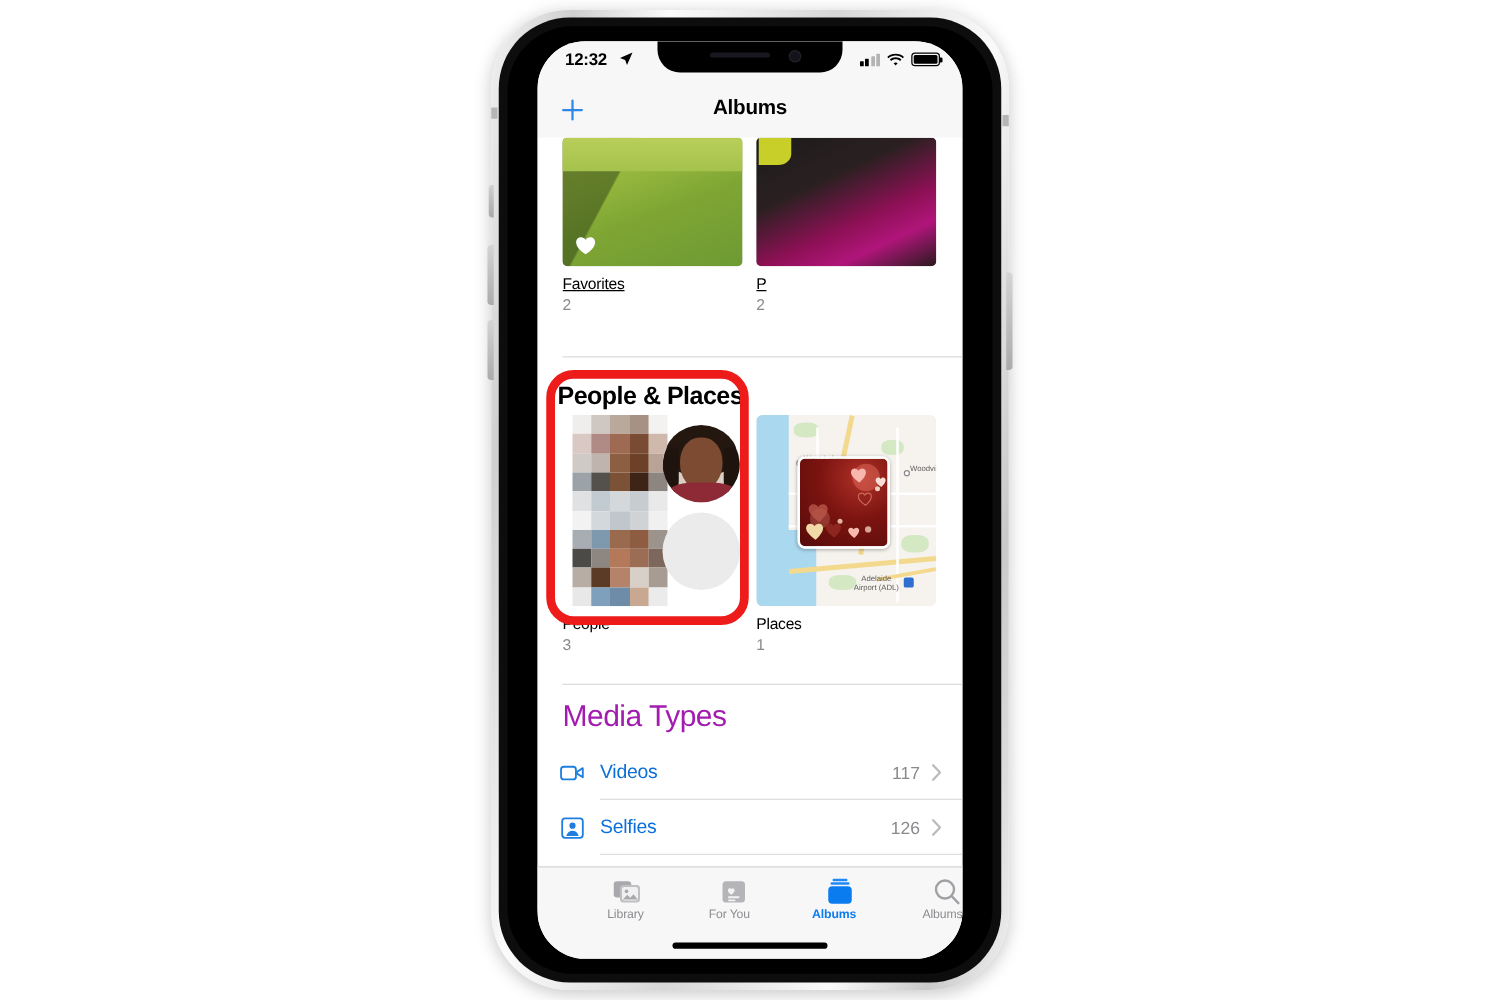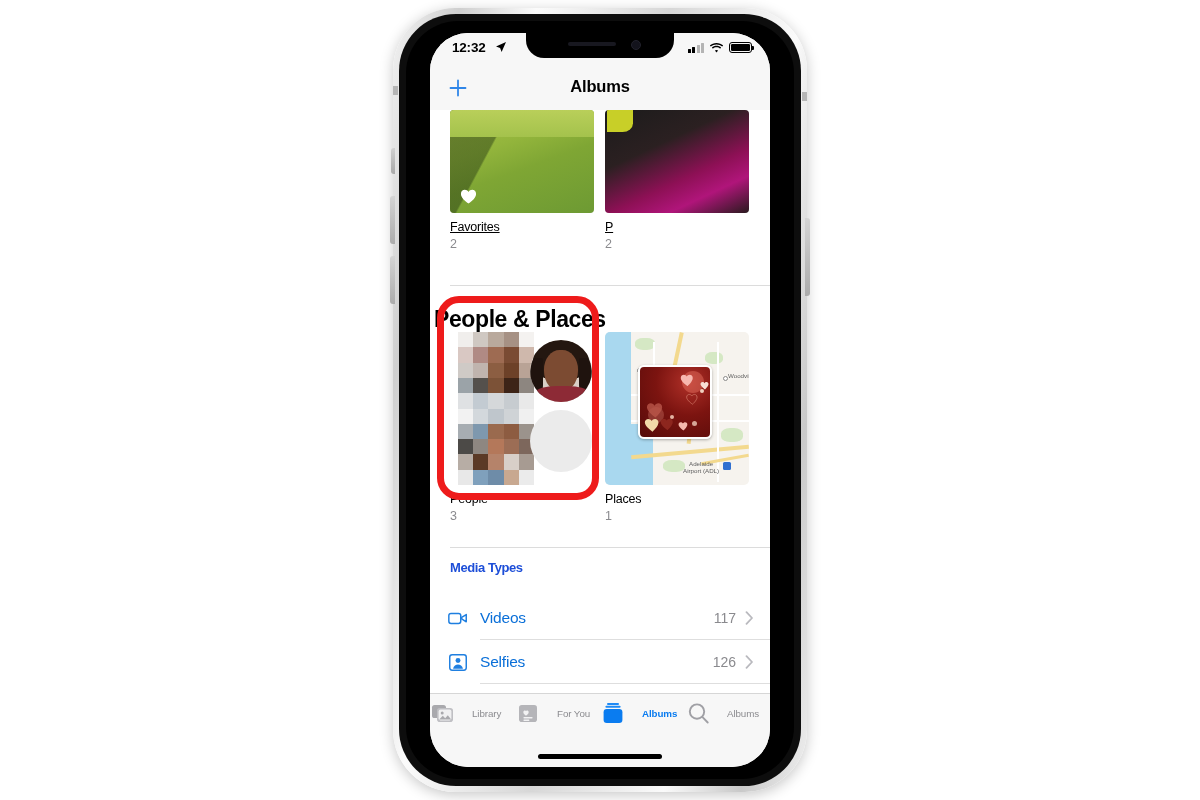--- a/index.html
+++ b/index.html
@@ -296,22 +296,22 @@
 
   
   .sec-divider {
     position: absolute;
     left: 20px;
     width: 320px; height: 1px;
     background: #dcdcdc;
   }
   .sec-head {
     position: absolute;
-    left: 4px;
-    font-size: 23px;
+    left: 16px;
+    font-size: 20px;
     font-weight: bold;
     color: #000;
     letter-spacing: -0.4px;
   }
 
   
   .pp-row {
     position: absolute;
     left: 20px; top: 297px;
     display: flex;
@@ -426,21 +426,21 @@
     overflow:hidden;
     box-shadow: 0 1px 3px rgba(0,0,0,0.3);
   }
   .bokeh { position:absolute; border-radius:50%; }
   .hrt { position:absolute; }
 
   
   .mt-head {
     position: absolute;
     left: 20px; top: 525px;
-    font-size: 13px; font-weight: bold; color:#1d4ed8;
+    font-size: 24px; font-weight: normal; color:#a21caf;
     letter-spacing:-0.4px;
   }
   .mt-row {
     position: absolute;
     left: 0;
     width: 340px; height: 44px;
     display: flex; align-items: center;
     cursor: pointer;
   }
   .mt-icon {
@@ -477,22 +477,22 @@
     border-top: 1px solid #d6d6d6;
     z-index: 20;
   }
   .tabs {
     display: flex;
     width: 340px;
     padding-top: 7px;
   }
   .tab {
     flex: 1;
-    display: flex; 
-    align-items: center; gap: 16px;
+    display: flex; flex-direction: column;
+    align-items: flex-end; gap: 1px;
     cursor: pointer;
   }
   .tab-ic { width: 26px; height: 24px; display:flex; align-items:center; justify-content:center;}
   .tab-lb { font-size: 9.8px; color: #8c8c90; letter-spacing:-0.1px;}
   .tab.active .tab-lb { color: #0a7cf0; font-weight: bold; }
   .home-ind {
     position: absolute;
     left: 50%; transform: translateX(-50%);
     bottom: 8px;
     width: 124px; height: 5px;

